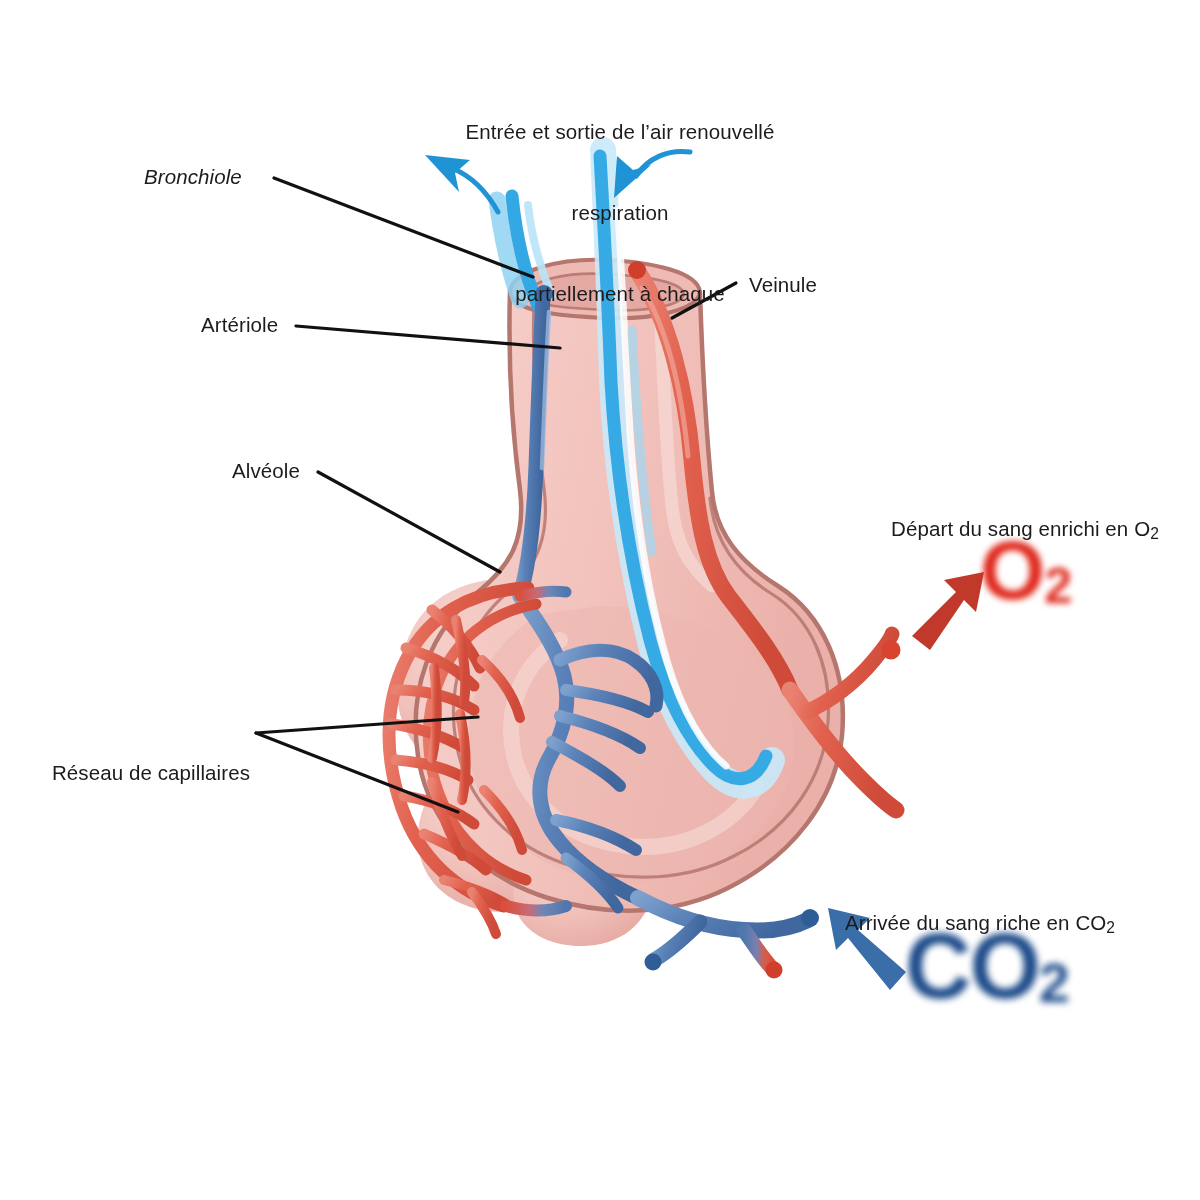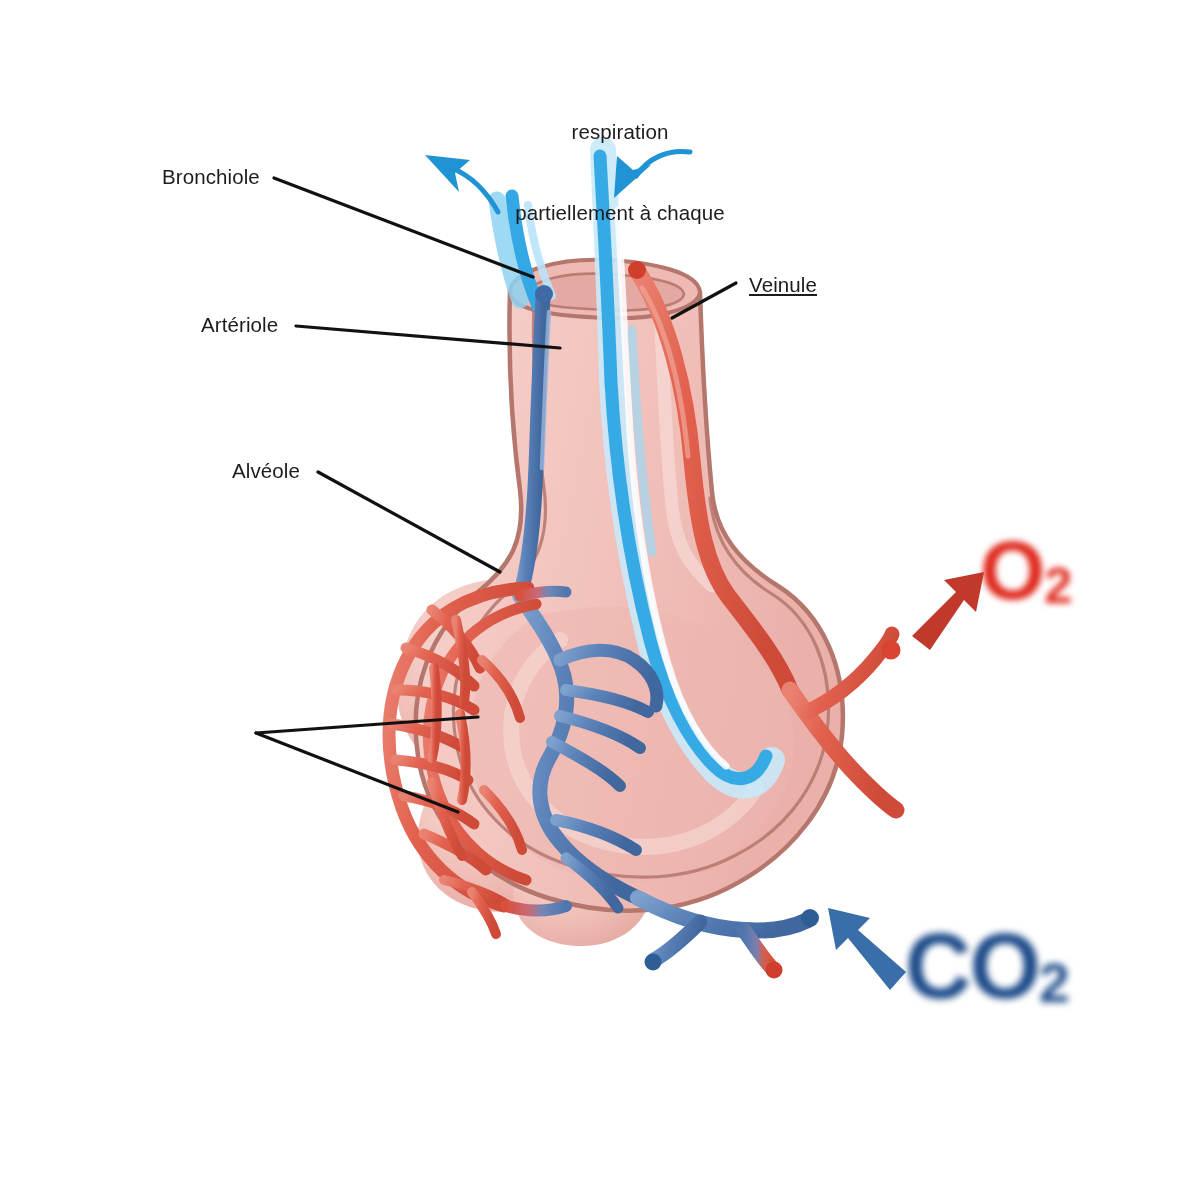--- a/index.html
+++ b/index.html
@@ -281,38 +281,42 @@
       <line x1="736" y1="283" x2="672" y2="318"></line>
     </g>
 
     <g>
       <path d="M912 636 L956 592 L944 580 L984 572 L976 612 L964 600 L930 650 Z" fill="#c0392b"></path>
       <path d="M906 972 L858 930 L870 918 L828 908 L836 950 L848 938 L890 990 Z" fill="#3a6ea8"></path>
     </g>
   </svg>
 
   <div class="label center" style="left:440px; top:64px; width:360px;">
+    <div>Entrée et sortie de l’air renouvellé</div>
     <div>respiration</div>
     <div>partiellement à chaque</div>
   </div>
 
-  <div class="label left" style="left:162px; top:163px;">Bronchiole</div>
+  <div class="label left" style="left:144px; top:163px;font-style:italic;">Bronchiole</div>
 
   <div class="label left" style="left:201px; top:311px;">Artériole</div>
 
   <div class="label left" style="left:232px; top:457px;">Alvéole</div>
 
   <div class="label right" style="left:0px; top:705px; width:250px;">
+    <div>Réseau de capillaires</div>
   </div>
 
-  <div class="label left" style="left:749px; top:271px;text-decoration:underline;">Veinule</div>
+  <div class="label left" style="left:749px; top:271px;">Veinule</div>
 
   <div class="label center" style="left:875px; top:461px; width:300px;">
+    <div><span>Départ du sang enrichi en O</span><span class="sub">2</span></div>
   </div>
 
   <div class="label center" style="left:825px; top:855px; width:310px;">
+    <div><span>Arrivée du sang riche en CO</span><span class="sub">2</span></div>
   </div>
 
   <div class="gasword" id="o2-word" style="left:980px; top:528px;"><span>O</span><span class="gsub">2</span></div>
 
   <div class="gasword" id="co2-word" style="left:905px; top:920px;"><span>CO</span><span class="gsub">2</span></div>
 
 </div>
 
 </body></html>

